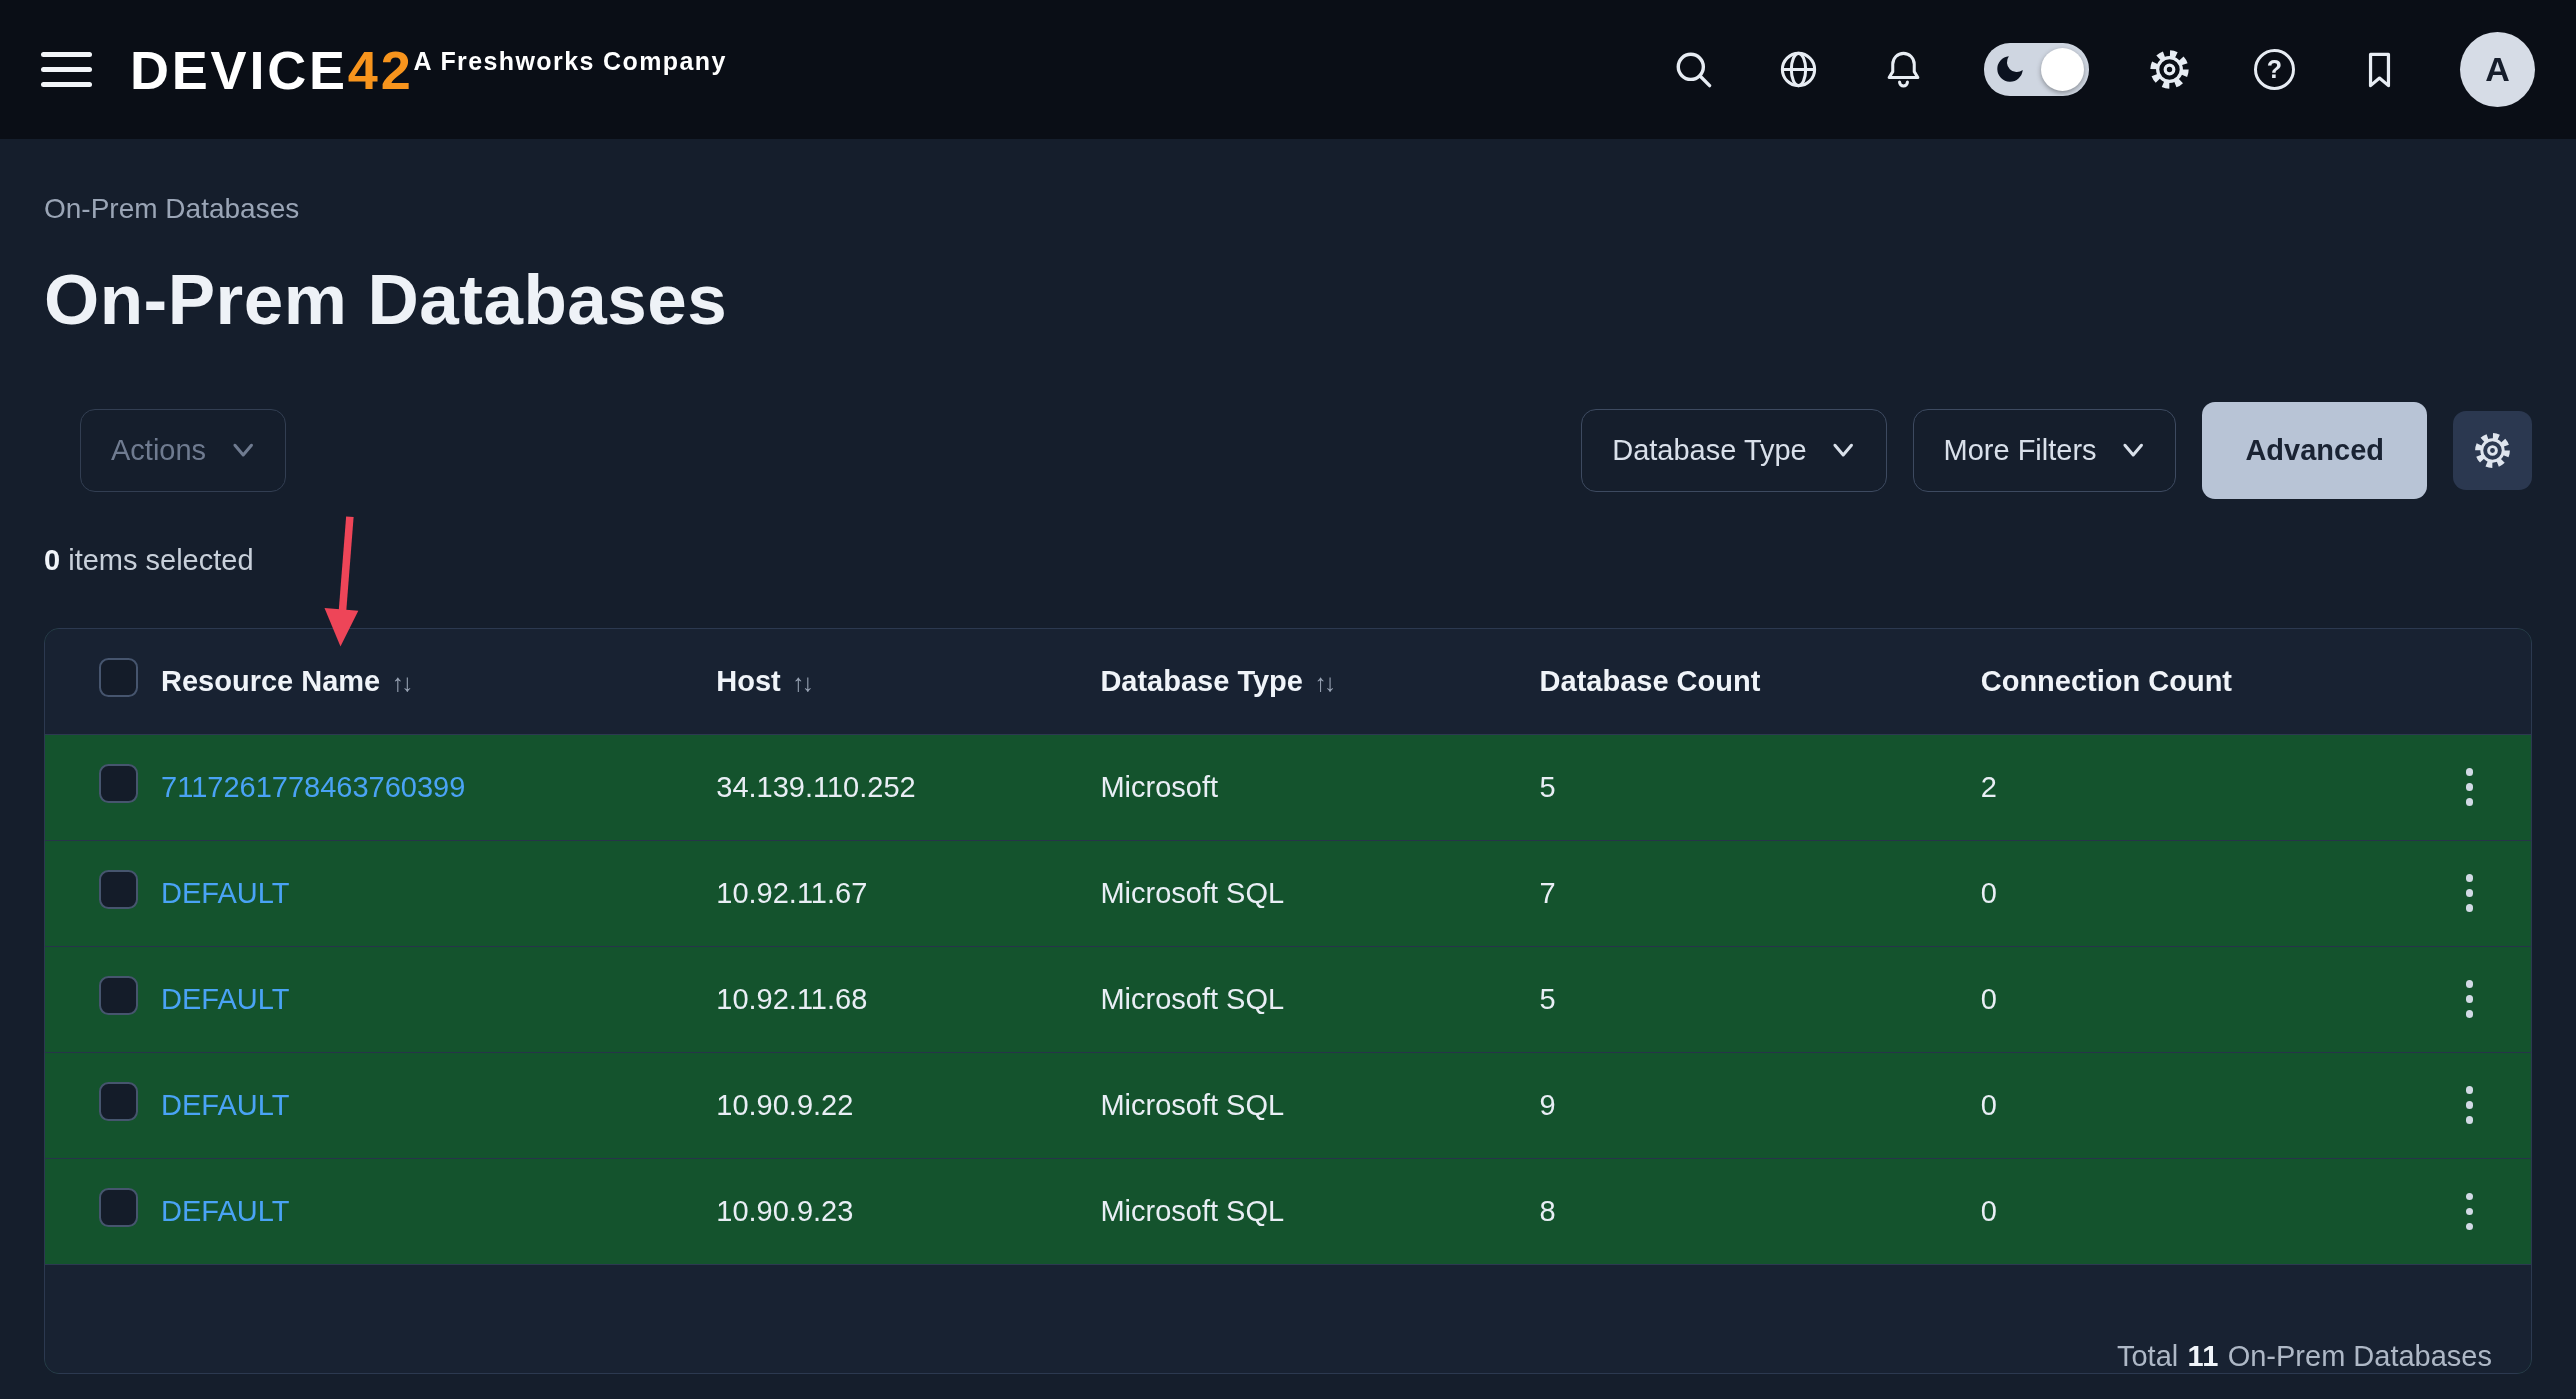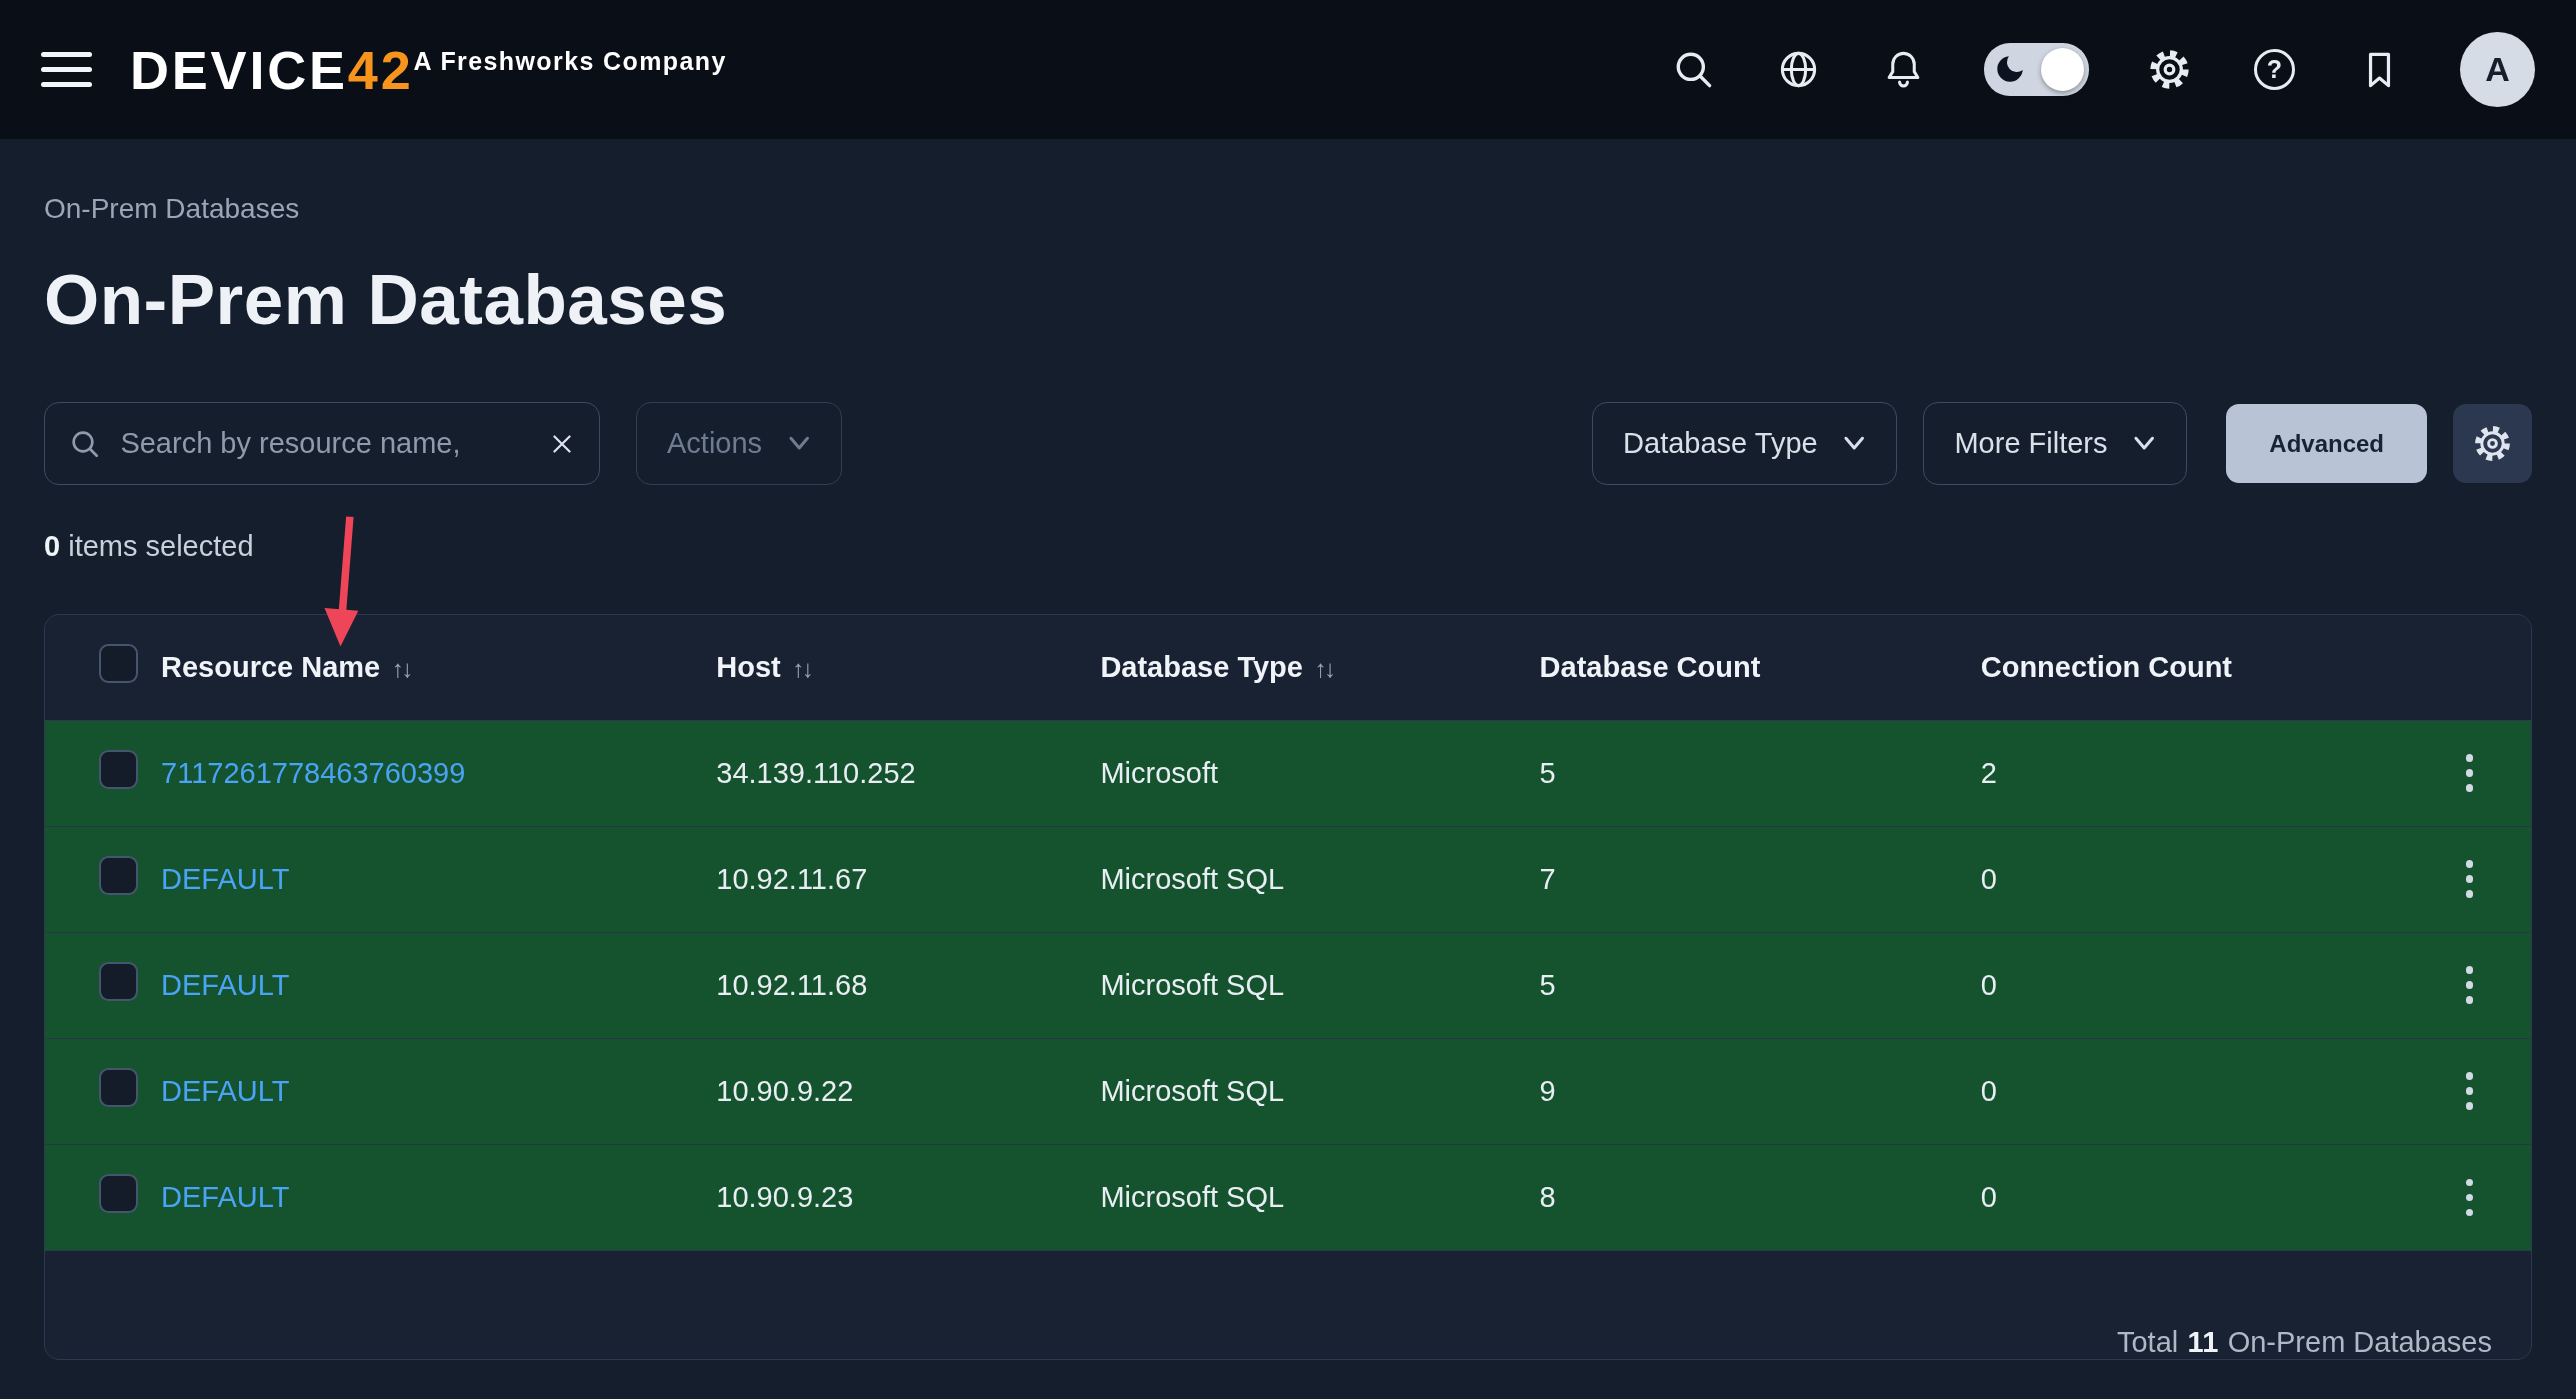--- a/index.html
+++ b/index.html
@@ -80,23 +80,23 @@
     display: flex; align-items: center; gap: 24.4px;
     padding: 0 30px; font-size: 29px; color: #d9e0ea;
     background: transparent; cursor: pointer; font-family: inherit;
   }
   .dropdown-btn.disabled { color: #6f7b90; border-color: #323e52; margin-left: 36px; }
   .chev { width: 24.4px; height: 15px; }
 
   .toolbar-right { margin-left: auto; display: flex; align-items: center; gap: 26px; }
 
   .advanced-btn {
-    height: 79px; padding: 0 43px; border: none; border-radius: 13px;
+    height: 97px; padding: 0 43px; border: none; border-radius: 13px;
     background: #b8c4d6; color: #1a2333;
-    font-size: 24px; font-weight: bold; font-family: inherit; cursor: pointer; margin-left: 13px;
+    font-size: 29px; font-weight: bold; font-family: inherit; cursor: pointer;
   }
   .gear-btn {
     width: 79px; height: 79px; border: none; border-radius: 13px;
     background: #2b3850; color: #dfe5ee; cursor: pointer;
     display: flex; align-items: center; justify-content: center;
   }
   .gear-btn svg { width: 39px; height: 39px; }
 
   .selected-summary { margin-top: 45px; font-size: 29px; color: #c8d0da; }
   .selected-summary b { color: #f0f4f9; }
@@ -203,32 +203,20 @@
       <span>A</span>
     </div>
   </div>
 </header>
 
 <main class="main">
   <div class="breadcrumb">On-Prem Databases</div>
   <h1 class="page-title">On-Prem Databases</h1>
 
   <div class="toolbar">
-    <div class="search-box">
-      <svg width="32" height="32" viewBox="0 0 24 24" fill="none">
-          <circle cx="10.5" cy="10.5" r="7" stroke="#8f9aab" stroke-width="2"></circle>
-          <path d="M15.8 15.8l5 5" stroke="#8f9aab" stroke-width="2" stroke-linecap="round"></path>
-        </svg>
-      <input type="text" placeholder="Search by resource name," style="">
-      <span class="clear-btn">
-        <svg width="26" height="26" viewBox="0 0 24 24">
-            <path d="M5 5l14 14M19 5L5 19" stroke="#dfe5ee" stroke-width="2" stroke-linecap="round"></path>
-          </svg>
-      </span>
-    </div>
 
     <button class="dropdown-btn disabled">
       <span>Actions</span>
       <svg class="chev" viewBox="0 0 14 10" fill="none">
           <path d="M1.5 1.5 7 8l5.5-6.5" stroke="#6f7b90" stroke-width="2" stroke-linecap="round" stroke-linejoin="round"></path>
         </svg>
     </button>
 
     <div class="toolbar-right">
       <button class="dropdown-btn">

